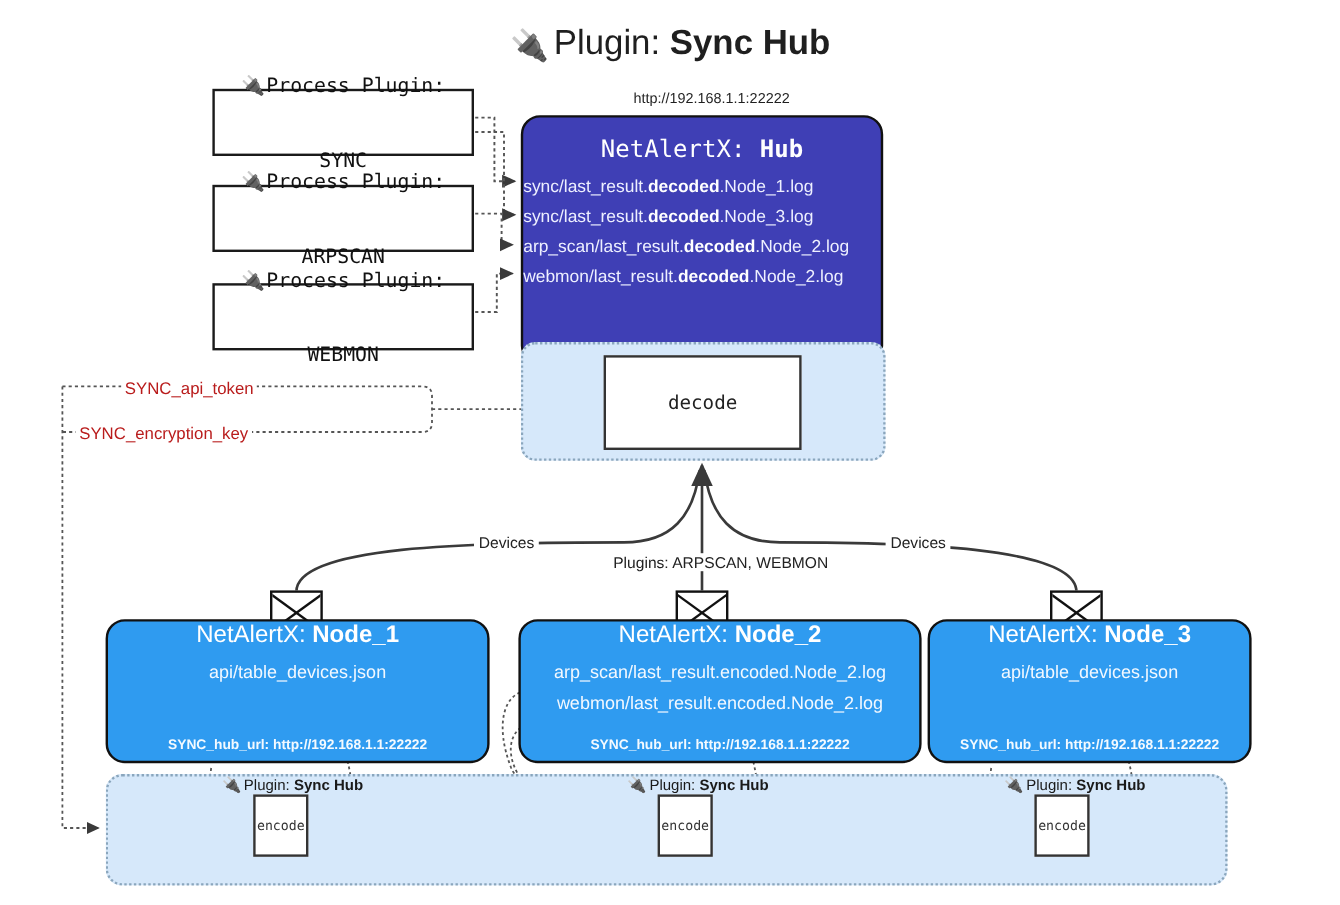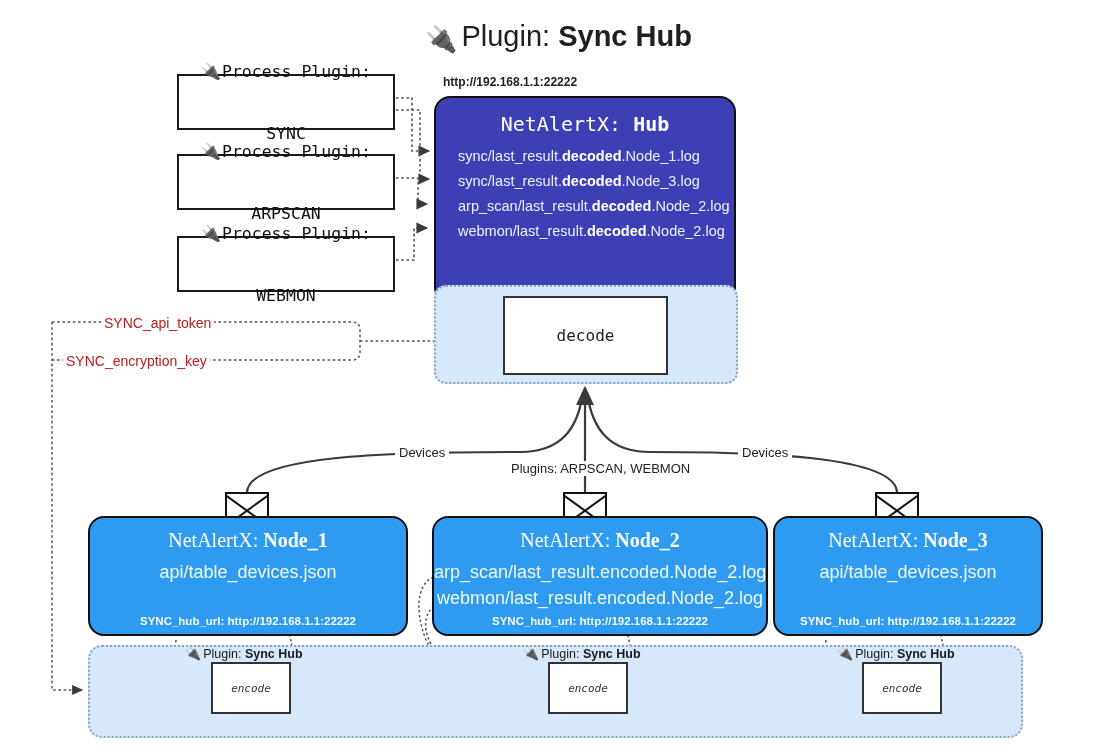--- a/index.html
+++ b/index.html
@@ -33,35 +33,35 @@
     display:flex;flex-direction:column;align-items:center;justify-content:center;
     font-family:"DejaVu Sans Mono","Liberation Mono",monospace;
     font-size:16.5px;line-height:23px;color:#111;
   }
   .proc .l1{display:flex;align-items:center;white-space:nowrap;}
   .proc .l1 .plug{font-size:16px;margin-right:1px;}
   .proc .l2{white-space:nowrap;margin-top:39px;}
 
   
   .hub-url{
-    position:absolute;left:443px;top:75px;width:300px;
-    font-size:12px;font-weight:700;color:#1f1f1f;white-space:nowrap;
+    position:absolute;left:443px;top:75px;width:300px;text-align:center;
+    font-size:12px;font-weight:400;color:#1f1f1f;white-space:nowrap;
   }
   .hub{
     position:absolute;left:434px;top:96px;width:302px;height:208px;
     background:#3f3fb5;border:2.5px solid #111;border-radius:16px;
     box-sizing:border-box;
   }
   .hub .hdr{
     margin-top:14px;text-align:center;
     font-family:"DejaVu Sans Mono","Liberation Mono",monospace;
     font-size:20px;color:#ffffff;white-space:nowrap;
   }
   .hub .hdr b{font-weight:700;}
-  .hub .rows{margin-top:8px;padding-left:22px;}
+  .hub .rows{margin-top:8px;padding-left:0;}
   .hub .row{
     font-size:14.5px;line-height:25px;color:#eef0ff;white-space:nowrap;
   }
   .hub .row b{font-weight:700;color:#ffffff;}
 
   
   .decode-band{
     position:absolute;left:434px;top:285px;width:304px;height:99px;
     background:#d6e8fa;border:2px dotted #8aa6bd;border-radius:12px;
     box-sizing:border-box;
@@ -80,27 +80,27 @@
     background:#ffffff;padding:0 4px;
   }
 
   
   .node{
     position:absolute;height:120px;
     background:#2f9bf0;border:2.5px solid #111;border-radius:16px;
     box-sizing:border-box;
   }
   .node .hdr{
-    margin-top:11px;text-align:center;
-    font-family:Liberation Serif, serif;
+    text-align:center;
+    font-family:Liberation Sans, sans-serif;
     font-size:20px;color:#ffffff;white-space:nowrap;
   }
   .node .hdr b{font-weight:700;}
   .node .lines{margin-top:7px;text-align:center;}
-  .node .ln{font-size:18px;line-height:26px;color:#f2f8ff;white-space:nowrap;}
+  .node .ln{font-size:15px;line-height:26px;color:#f2f8ff;white-space:nowrap;}
   .node .foot{
     position:absolute;left:0;bottom:7px;width:100%;text-align:center;
     font-size:11.5px;font-weight:700;color:#f4faff;white-space:nowrap;
   }
 
   
   .env{
     position:absolute;width:44px;height:32px;
     background:#ffffff;border:2px solid #111;box-sizing:border-box;
     overflow:hidden;
@@ -118,25 +118,25 @@
     background:#d6e8fa;border:2px dotted #8aa6bd;border-radius:14px;
     box-sizing:border-box;
   }
   .enc-tag{
     position:absolute;font-size:12.5px;color:#1a1a1a;white-space:nowrap;
     display:flex;align-items:center;
   }
   .enc-tag .plug{font-size:13px;margin-right:2px;}
   .enc-tag b{font-weight:700;}
   .enc-box{
-    position:absolute;width:80px;height:52px;
+    position:absolute;width:46px;height:52px;
     background:#ffffff;border:2px solid #333;box-sizing:border-box;
     display:flex;align-items:center;justify-content:center;
     font-family:"DejaVu Sans Mono","Liberation Mono",monospace;
-    font-size:11px;color:#333;font-style:italic;
+    font-size:11px;color:#333;
   }
   .side-label{
     position:absolute;font-size:14px;color:#b91c1c;white-space:nowrap;
     background:#ffffff;padding:0 3px;
   }
 </style>
 </head>
 <body>
 
 <div id="stage">

